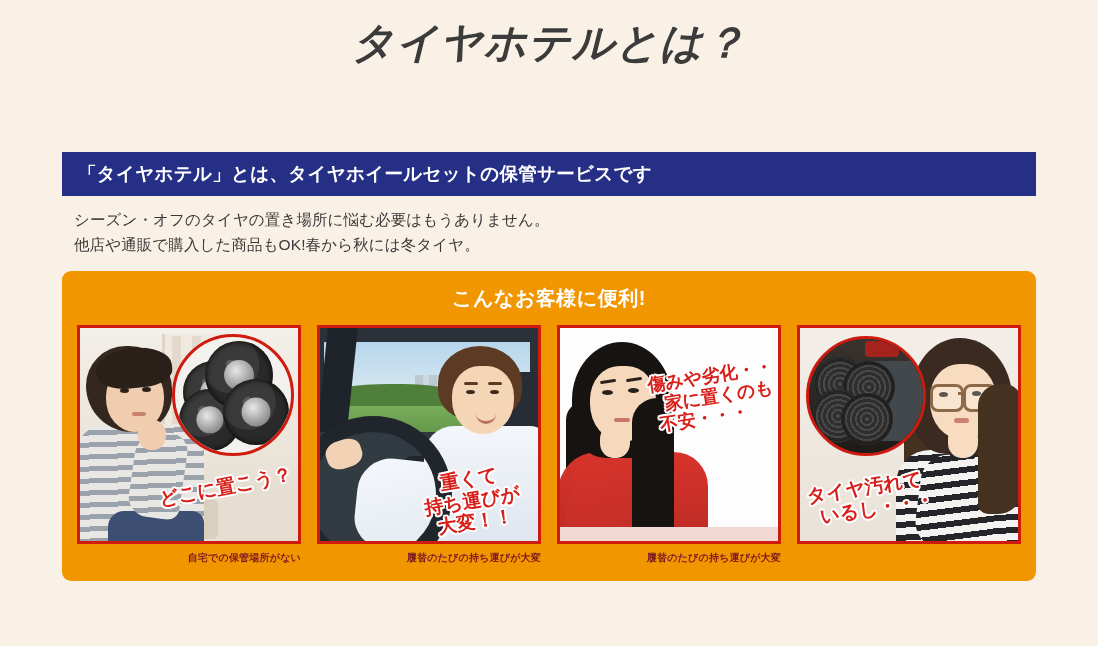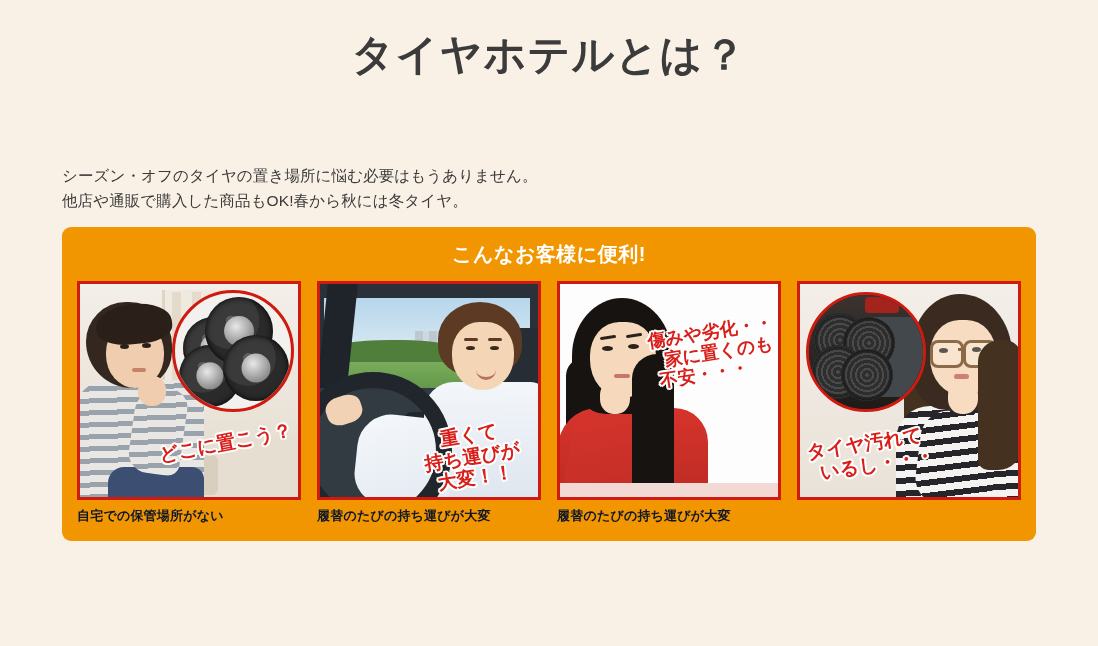--- a/index.html
+++ b/index.html
@@ -14,23 +14,24 @@
     overflow: hidden;
     position: relative;
   }
 
   .page-title {
     text-align: center;
     font-size: 42px;
     font-weight: bold;
     color: #3b3b3b;
     letter-spacing: 1px;
-    margin: 12px;
+    margin: 0;
     padding-top: 18px;
     line-height: 1.2;
+    font-style: italic;
   }
 
   .content-wrap {
     position: absolute;
     left: 62px;
     top: 152px;
     width: 974px;
   }
 
   .blue-banner {
@@ -45,21 +46,21 @@
     letter-spacing: 0.3px;
   }
 
   .lead-text {
     margin-top: 11px;
     color: #3a3a3a;
     font-size: 15.5px;
     line-height: 1.62;
     letter-spacing: 0.1px;
   }
-  .lead-text div { white-space: nowrap; }
+  .lead-text div { white-space: nowrap; margin-left: 12px; }
 
   .orange-panel {
     margin-top: 14px;
     background: #f29600;
     border-radius: 9px;
     padding: 14px 0 16px 0;
     width: 974px;
     box-sizing: border-box;
   }
 
@@ -84,24 +85,24 @@
     width: 224px;
     height: 219px;
     border: 3px solid #cf1a0f;
     box-sizing: border-box;
     position: relative;
     overflow: hidden;
     background: #fff;
   }
 
   .card-caption {
-    color: #0f172a;
-    font-size: 13px;
-    font-weight: bold;
-    text-align: left;
+    color: #7f1d1d;
+    font-size: 10px;
+    font-weight: bold;
+    text-align: right;
     margin-top: 7px;
     letter-spacing: 0.2px;
     white-space: nowrap;
   }
 
   
   .overlay {
     position: absolute;
     color: #d81f1a;
     font-weight: bold;
@@ -228,20 +229,21 @@
   .s4-t1::after,.s4-t2::after,.s4-t3::after,.s4-t4::after { display:none; }
   .s4-t1,.s4-t2,.s4-t3,.s4-t4 { background: repeating-radial-gradient(circle at 50% 50%, #4a4a4a 0 2px, #2e2e2e 2px 5px); }
 </style>
 </head>
 <body>
 
 <h1 class="page-title">タイヤホテルとは？</h1>
 
 <div class="content-wrap">
 
+  <div class="blue-banner">「タイヤホテル」とは、タイヤホイールセットの保管サービスです</div>
 
   <div class="lead-text">
     <div>シーズン・オフのタイヤの置き場所に悩む必要はもうありません。</div>
     <div>他店や通販で購入した商品もOK!春から秋には冬タイヤ。</div>
   </div>
 
   <div class="orange-panel">
     <div class="orange-heading">こんなお客様に便利!</div>
 
     <div class="cards">

